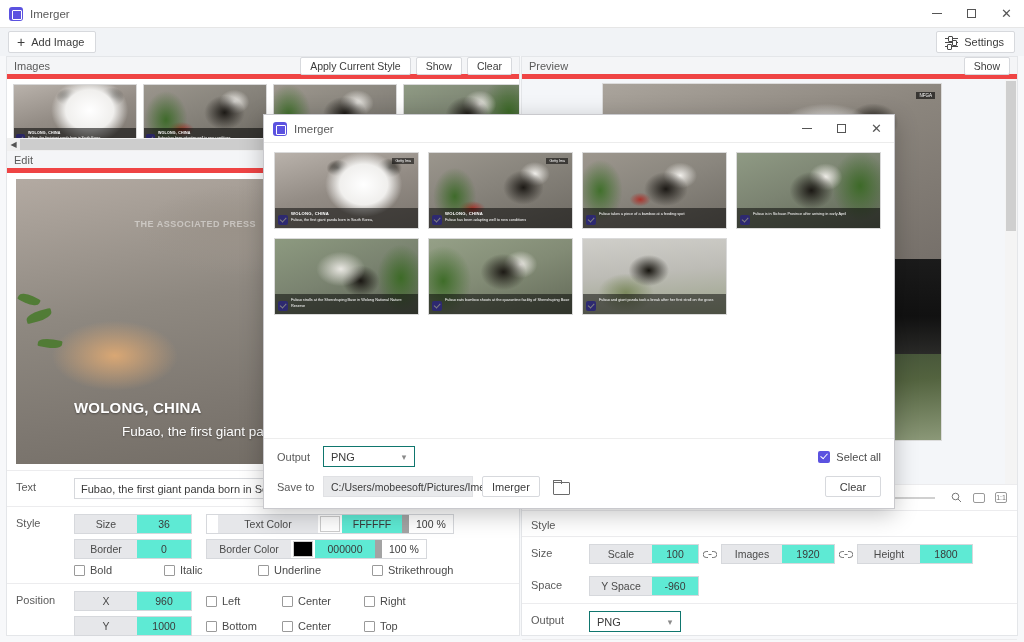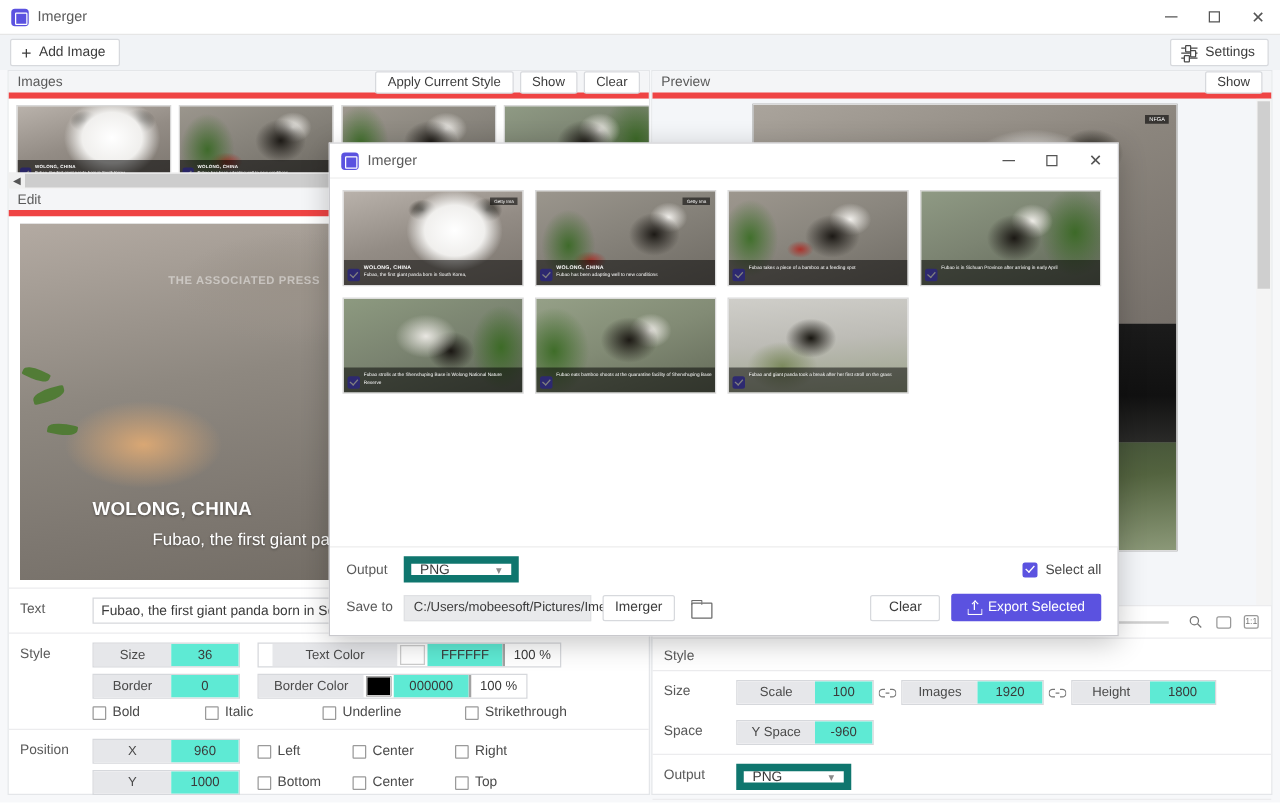--- a/index.html
+++ b/index.html
@@ -182,30 +182,30 @@
   .pair .k {
     background: #e6e7ea; padding: 0 10px; display: flex; align-items: center;
     font-size: 10.5px; color: #4a4a4a; justify-content: center;
   }
   .pair .v {
     background: #5eead4; padding: 0 8px; display: flex; align-items: center;
     font-size: 10.5px; color: #3a3a3a; justify-content: center; min-width: 46px;
   }
   .pair .sw { width: 24px; background: #fff; display: flex; align-items: center; justify-content: center; }
   .pair .sw span { width: 20px; height: 16px; display: block; border: 1px solid #ccc; }
-  .pair .pct { background: #fff; padding: 0 7px; display: flex; align-items: center; font-size: 10.5px; color: #3a3a3a; border-left: 2px solid #a3a3a3;}
+  .pair .pct { background: #fff; padding: 0 7px; display: flex; align-items: center; font-size: 10.5px; color: #3a3a3a; border-left: 7px solid #a3a3a3;}
   .gap { width: 14px; }
   .checkline { display: flex; align-items: center; gap: 12px; margin-top: 3px; }
   .cbox { display: flex; align-items: center; gap: 5px; font-size: 11px; color: #4a4a4a; }
   .cbox .sq { width: 11px; height: 11px; border: 1px solid #9a9a9a; background: #fff; border-radius: 1px; flex: none; }
   .linkico { width: 22px; display: flex; align-items: center; justify-content: center; color: #777; }
   .linkico svg { display: block; }
 
   .select {
-    border: 6px solid #0f766e; background: #fff; height: 21px; width: 92px;
+    border: 1px solid #0f766e; background: #fff; height: 21px; width: 92px;
     display: flex; align-items: center; padding: 0 0 0 7px;
     font-size: 11px; color: #3a3a3a; position: relative; justify-content: space-between;
   }
   .select .arrow { margin-left: auto; width: 20px; text-align: center; color: #8a8a8a; font-size: 9px; }
 
   .folderico { width: 16px; height: 13px; position: relative; }
   .folderico::before {
     content: ""; position: absolute; left: 0; top: 2px; width: 15px; height: 11px;
     border: 1.2px solid #6a6a6a; border-radius: 1px;
   }
@@ -764,24 +764,18 @@
           <span>Select all</span>
         </div>
       </div>
 
       <div class="dlg-row" style="padding-top:2px; padding-bottom:11px;">
         <span class="lbl">Save to</span>
         <div class="ro-field" style="width:150px;">C:/Users/mobeesoft/Pictures/Imerger</div>
         <div class="btn" style="margin-left:9px;">Imerger</div>
         <div class="folderico" style="margin-left:13px;"></div>
         <div class="btn" style="margin-left:auto; width:56px;">Clear</div>
-        <div class="primary" style="margin-left:9px;">
-          <span class="upico">
-              <i></i>
-            </span>
-          <span>Export Selected</span>
-        </div>
       </div>
     </div>
 
   </div>
 
 </div>
 
 </body></html>

